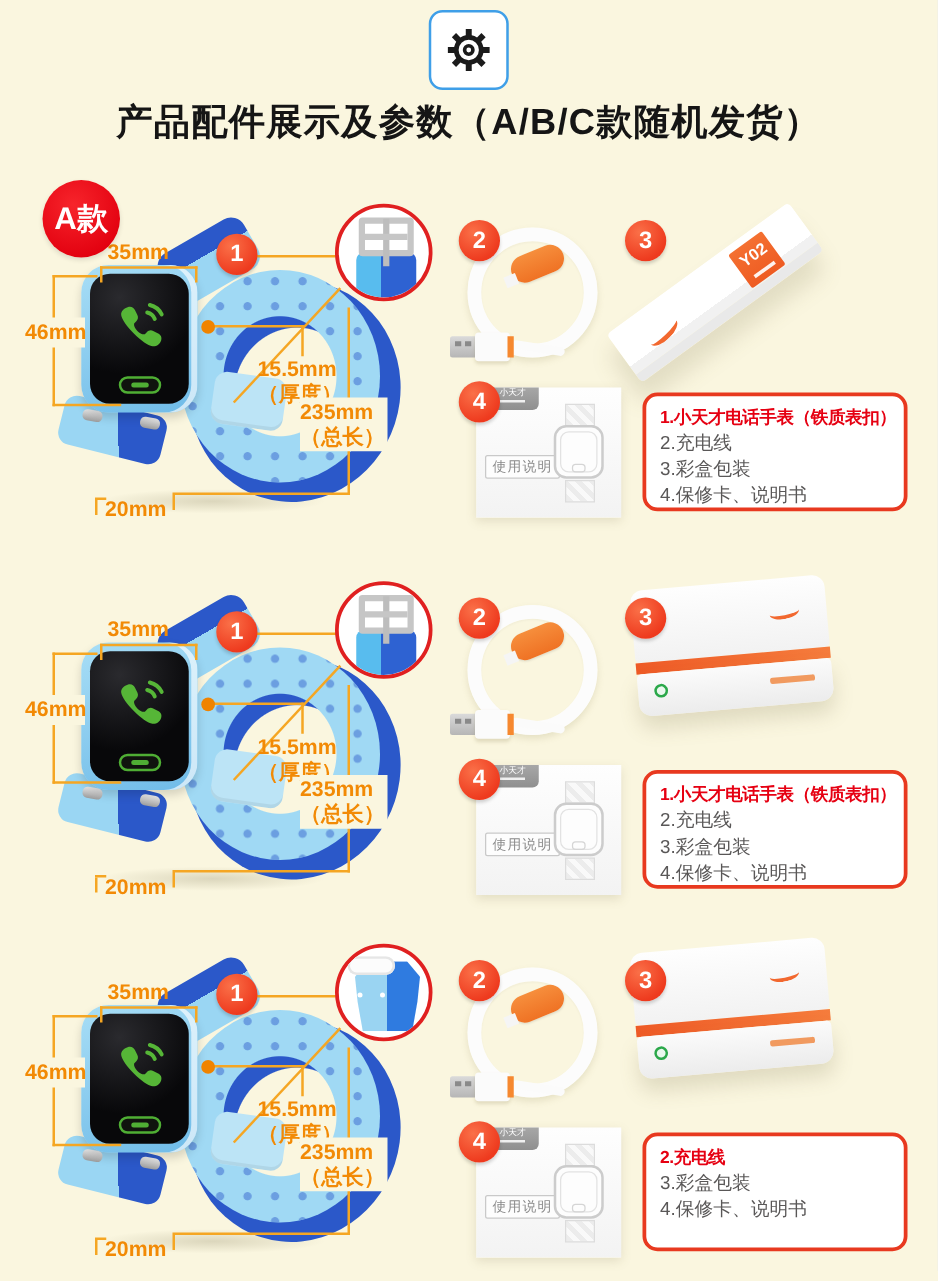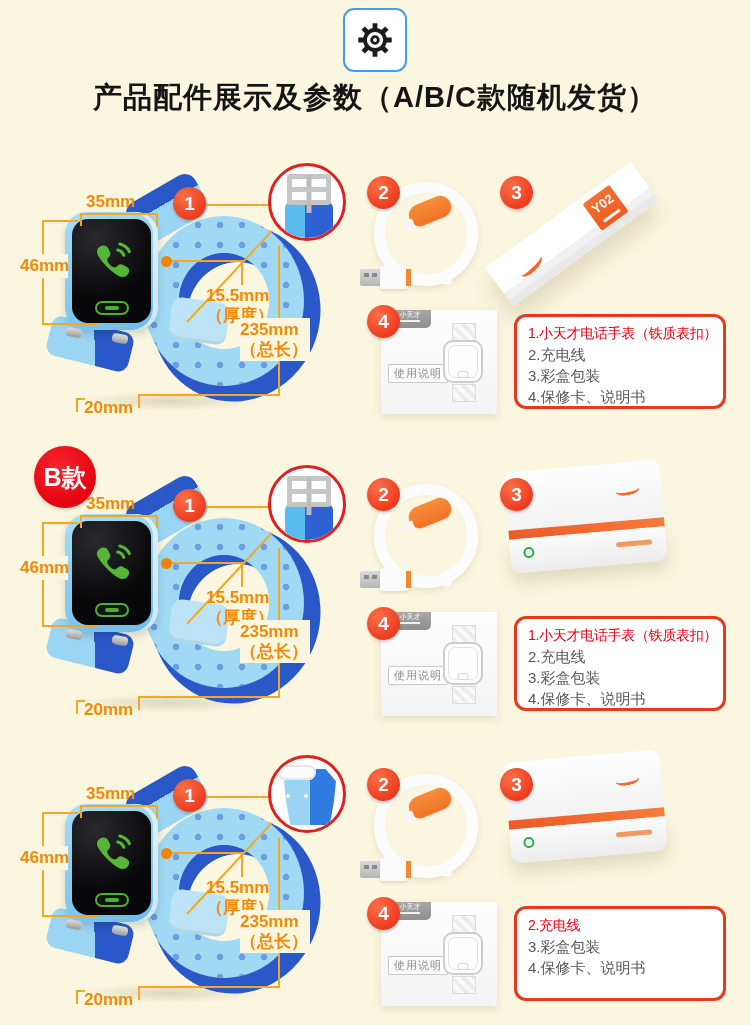--- a/index.html
+++ b/index.html
@@ -157,21 +157,21 @@
   .mn-watch .cs::before{content:"";position:absolute;inset:3px;border:1px solid #E2E2E2;border-radius:7px}
   .mn-watch .cs::after{content:"";position:absolute;left:50%;bottom:3px;transform:translateX(-50%);
     width:9px;height:5px;border:1px solid #D5D5D5;border-radius:3px}
   .mn-watch .s2{left:9px;top:61px;width:24px;height:18px;border:1px solid #DCDCDC;
     background:repeating-linear-gradient(45deg,#ECECEC 0 4px,#F9F9F9 4px 8px)}
 
   
   .acc-list{position:absolute;left:514px;top:176px;width:212px;height:95px;background:#fff;
     border:3px solid var(--redb);border-radius:12px;padding:6px 8px 6px 11px;z-index:6}
   .acc-list p{font-size:15px;line-height:21px;color:var(--gray);white-space:nowrap}
-  .acc-list p:first-child{color:var(--red);font-weight:normal;font-size:14px;letter-spacing:-.3px}
+  .acc-list p:first-child{color:var(--red);font-weight:bold;font-size:14px;letter-spacing:-.3px}
 </style>
 </head>
 <body>
 
 <div id="page">
 
   <div class="gearbox">
     <svg viewBox="0 0 44 44" width="42" height="42">
       <g fill="none" stroke="#1b1b1b" stroke-width="4">
         <circle cx="22" cy="22" r="10.5"></circle>
@@ -179,20 +179,21 @@
       </g>
       <g stroke="#1b1b1b" stroke-width="5">
         <path d="M22 4.5v6M22 33.5v6M4.5 22h6M33.5 22h6M9.6 9.6l4.3 4.3M30.1 30.1l4.3 4.3M34.4 9.6l-4.3 4.3M13.9 30.1l-4.3 4.3"></path>
       </g>
     </svg>
   </div>
   <h1 class="title">产品配件展示及参数（A/B/C款随机发货）</h1>
 
   <div id="sections">
   <section class="panel clasp-metal box-long" style="height: 302px;">
+    <div class="badge">A款</div>
 
     <div class="watch">
       <div class="w-shadow"></div>
       <div class="strap-top"></div>
       <div class="ring-dark"></div>
       <div class="ring-light"></div>
       <div class="ring-dots"></div>
       <div class="clasp-plate"></div>
       <div class="strap-bottom"></div>
       <div class="pin pin1"></div>
@@ -280,21 +281,20 @@
 
     <div class="acc-list">
       <p>1.小天才电话手表（铁质表扣）</p>
       <p>2.充电线</p>
       <p>3.彩盒包装</p>
       <p>4.保修卡、说明书</p>
     </div>
   </section>
 
   <section class="panel clasp-metal box-square" style="height: 290px;">
-    <div class="badge">B款</div>
 
     <div class="watch">
       <div class="w-shadow"></div>
       <div class="strap-top"></div>
       <div class="ring-dark"></div>
       <div class="ring-light"></div>
       <div class="ring-dots"></div>
       <div class="clasp-plate"></div>
       <div class="strap-bottom"></div>
       <div class="pin pin1"></div>

